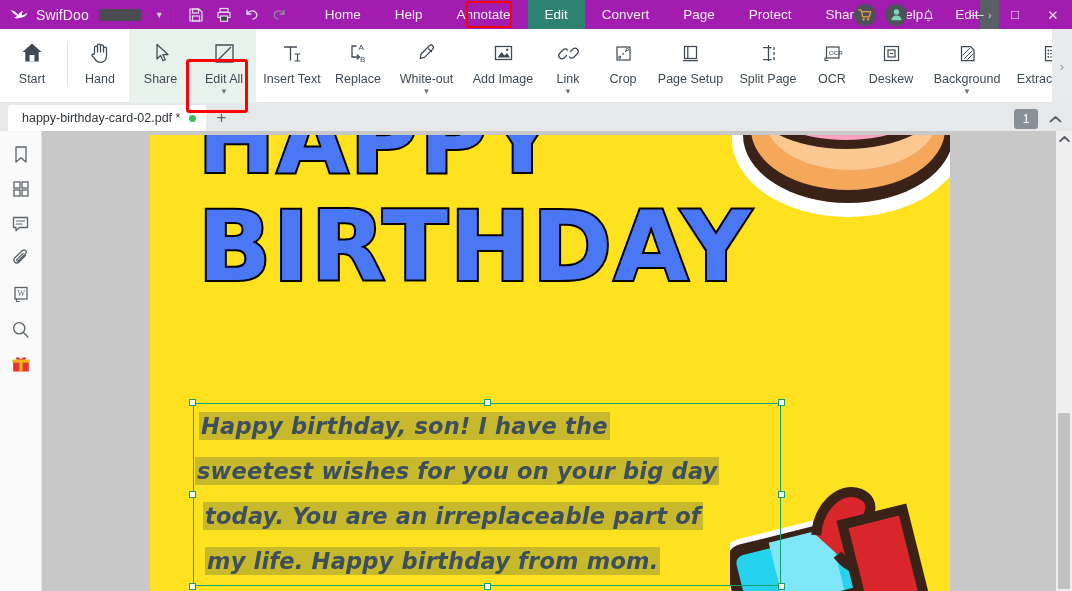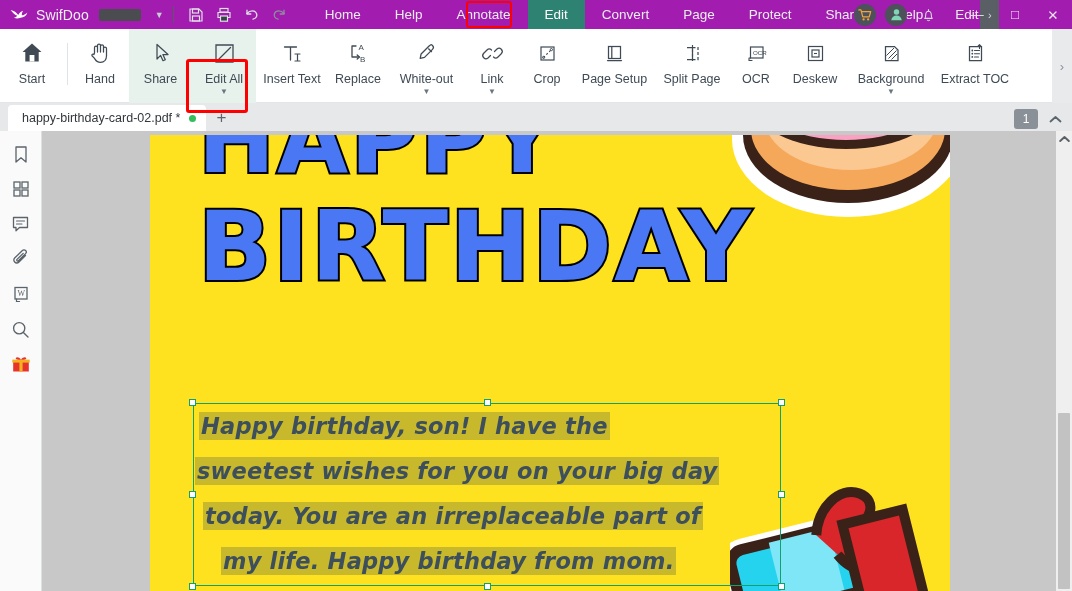--- a/index.html
+++ b/index.html
@@ -142,21 +142,21 @@
   .tb-border { position: absolute; inset: 0; border: 1.4px solid #13a06f; }
   .tb-line {
     position: relative; height: 45px; display: flex; align-items: center;
     font-family: "DejaVu Sans", sans-serif; font-style: italic; font-weight: bold;
     font-size: 22.5px; color: #3d4f5c; white-space: nowrap; letter-spacing: .2px;
   }
   .tb-line span { background: #c8b92c; padding: 1px 2px; }
   .tb-line.l1 { padding-left: 6px; }
   .tb-line.l2 { padding-left: 2px; }
   .tb-line.l3 { padding-left: 10px; }
-  .tb-line.l4 { padding-left: 28px; }
+  .tb-line.l4 { padding-left: 12px; }
   .handle {
     position: absolute; width: 7px; height: 7px; background: #ffffff;
     border: 1.2px solid #13a06f;
   }
 
   
   .vscroll {
     position: absolute; right: 0; top: 131px; width: 16px; height: 460px; background: #efefef;
   }
   .vscroll-up { width: 16px; height: 16px; display: flex; align-items: center; justify-content: center;
@@ -324,20 +324,30 @@
       <div class="ico">
         <svg width="25" height="25" viewBox="0 0 25 25">
           <path d="M18.5 4.5c1.3 1.3 1.3 2.6 0 3.9l-8 8-4.3.9.9-4.3 8-8c1.3-1.3 2.1-1.8 3.4-.5z" fill="none" stroke="#3f4a55" stroke-width="1.25" stroke-linejoin="round"></path>
           <path d="M14.3 7.5 17.8 11" stroke="#3f4a55" stroke-width="1.2"></path>
         </svg>
       </div>
       <div class="lbl">White-out</div>
       <div class="caret">▼</div>
     </div>
 
+    <div class="rb" style="width:76px">
+      <div class="ico">
+        <svg width="25" height="25" viewBox="0 0 25 25">
+          <rect x="4.5" y="5.5" width="16" height="13" fill="none" stroke="#3f4a55" stroke-width="1.3"></rect>
+          <path d="M6.5 16.5 10.5 11l3 3.5L16 12l3 4.5z" fill="#3f4a55"></path>
+          <circle cx="16.2" cy="8.8" r="1.2" fill="#3f4a55"></circle>
+        </svg>
+      </div>
+      <div class="lbl">Add Image</div>
+    </div>
 
     <div class="rb" style="width:54px">
       <div class="ico">
         <svg width="25" height="25" viewBox="0 0 25 25">
           <path d="M10.5 14.5 8 17a3.2 3.2 0 0 1-4.5-4.5l3.5-3.5a3.2 3.2 0 0 1 4.5 0" fill="none" stroke="#3f4a55" stroke-width="1.25" stroke-linecap="round"></path>
           <path d="M14.5 10.5 17 8a3.2 3.2 0 0 1 4.5 4.5L18 16a3.2 3.2 0 0 1-4.5 0" fill="none" stroke="#3f4a55" stroke-width="1.25" stroke-linecap="round"></path>
         </svg>
       </div>
       <div class="lbl">Link</div>
       <div class="caret">▼</div>

